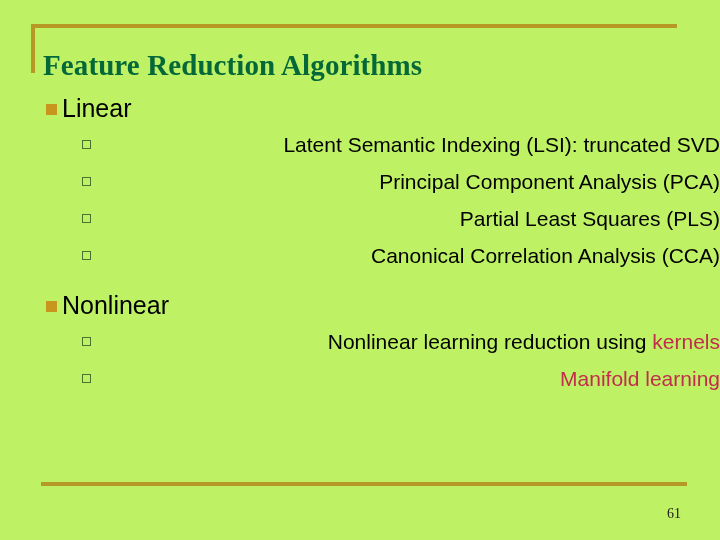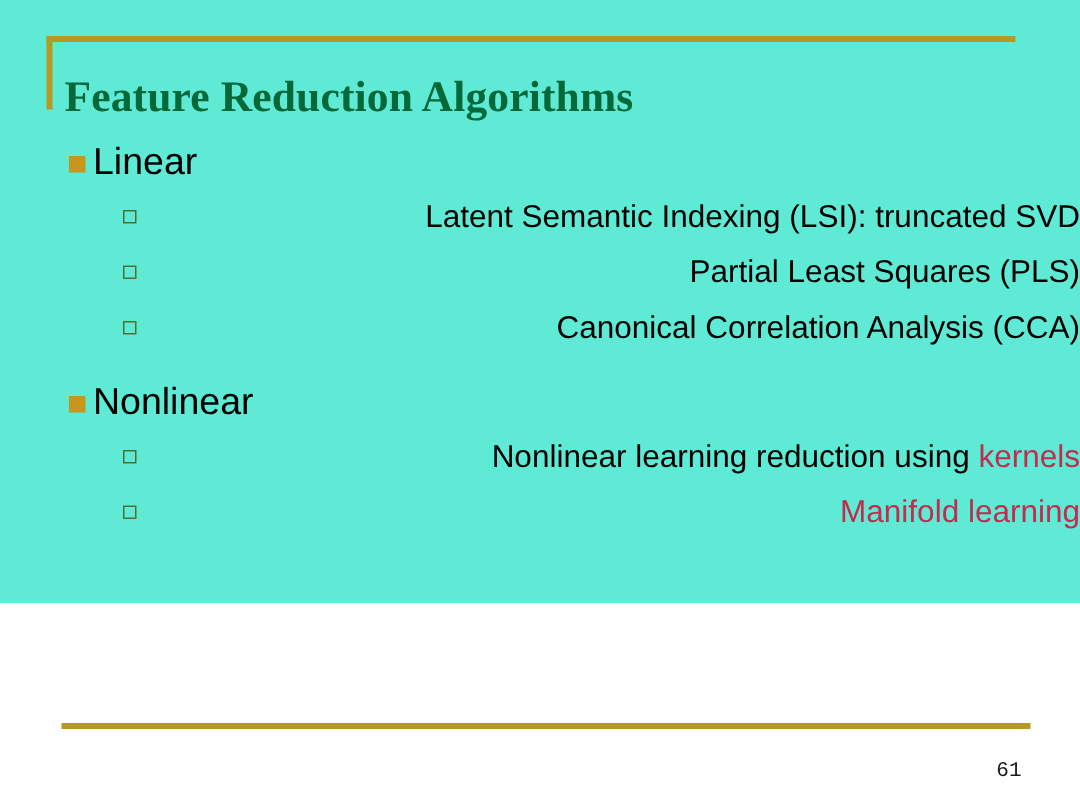--- a/index.html
+++ b/index.html
@@ -13,22 +13,22 @@
     font-family: "Liberation Sans", sans-serif;
     overflow: hidden;
     position: relative;
   }
 
   .slide {
     position: absolute;
     left: 0;
     top: 0;
     width: 720px;
-    height: 402px;
-    background: #5eead4;
+    height: 540px;
+    background: #bef264;
   }
 
   
   .title-rule-top {
     position: absolute;
     left: 31px;
     top: 24px;
     width: 646px;
     height: 4px;
     background: #b79825;
@@ -125,21 +125,21 @@
     left: 41px;
     top: 482px;
     width: 646px;
     height: 4px;
     background: #b79825;
   }
   .page-number {
     position: absolute;
     right: 39px;
     top: 505px;
-    font-family: Liberation Mono, monospace;
+    font-family: Liberation Serif, serif;
     font-size: 14px;
     line-height: 18px;
     color: #1a1a1a;
   }
 </style>
 </head>
 <body>
 
 <div class="slide">
 
@@ -153,20 +153,24 @@
     <div class="lvl1">
       <span class="bullet-sq-filled"></span>
       <span class="lvl1-text">Linear</span>
     </div>
 
     <div class="lvl2">
       <span class="bullet-sq-hollow"></span>
       <span class="lvl2-text">Latent Semantic Indexing (LSI): truncated SVD</span>
     </div>
 
+    <div class="lvl2">
+      <span class="bullet-sq-hollow"></span>
+      <span class="lvl2-text">Principal Component Analysis (PCA)</span>
+    </div>
 
 
     <div class="lvl2">
       <span class="bullet-sq-hollow"></span>
       <span class="lvl2-text">Partial Least Squares (PLS)</span>
     </div>
 
     <div class="lvl2">
       <span class="bullet-sq-hollow"></span>
       <span class="lvl2-text">Canonical Correlation Analysis (CCA)</span>

